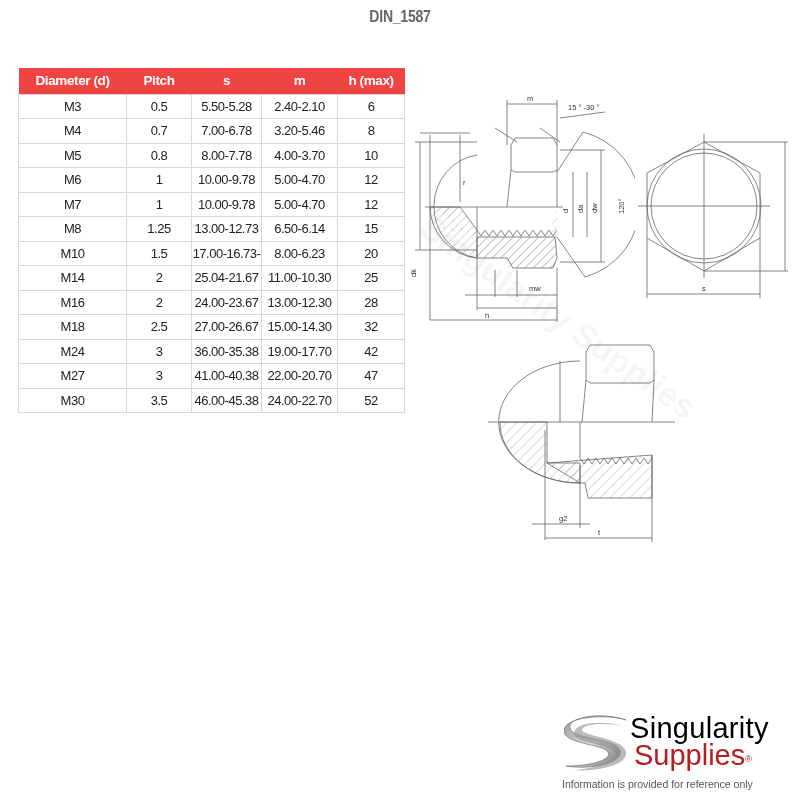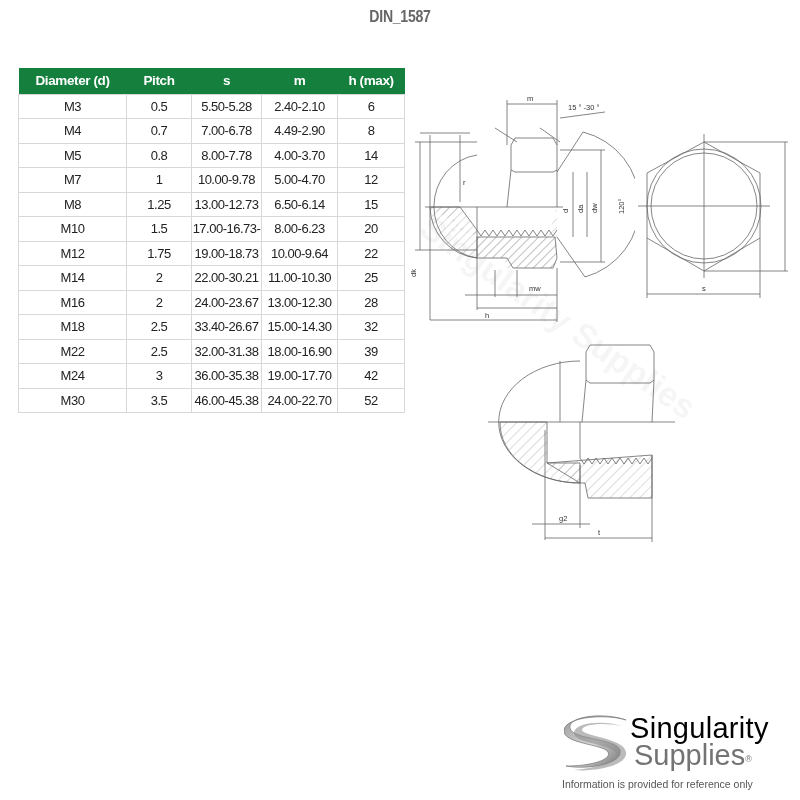--- a/index.html
+++ b/index.html
@@ -10,21 +10,21 @@
     position: absolute; top: 8px; left: 0; width: 800px; text-align: center;
     font-size: 16px; color: #666; font-weight: bold; letter-spacing: -0.3px;
     transform: scaleX(0.88);
   }
 
   .spec-table {
     position: absolute; left: 18px; top: 68px; width: 386px;
     border-collapse: collapse; table-layout: fixed;
   }
   .spec-table th {
-    background: #15803d; color: #fff; font-weight: bold; font-size: 13.5px;
+    background: #ef4444; color: #fff; font-weight: bold; font-size: 13.5px;
     height: 26px; text-align: center; padding: 0; letter-spacing: -0.4px;
   }
   .spec-table td {
     height: 24.5px; text-align: center; font-size: 13px; color: #222;
     border: 1px solid #d8d8d8; letter-spacing: -0.5px; padding: 0;
   }
   .spec-table col.c0 { width: 108px; }
   .spec-table col.c1 { width: 65px; }
   .spec-table col.c2 { width: 70px; }
   .spec-table col.c3 { width: 76px; }
@@ -40,21 +40,21 @@
     pointer-events: none;
   }
 
   .logo { position: absolute; left: 562px; top: 712px; width: 236px; height: 80px; }
   .logo-mark { position: absolute; left: 2px; top: 2px; }
   .logo-line1 {
     position: absolute; left: 68px; top: 0px; font-size: 29px; color: #000000;
     letter-spacing: 0.3px; line-height: 32px;
   }
   .logo-line2 {
-    position: absolute; left: 72px; top: 27px; font-size: 29px; color: #737373;
+    position: absolute; left: 72px; top: 27px; font-size: 29px; color: #b91c1c;
     line-height: 32px;
   }
   .logo-reg { font-size: 9px; vertical-align: top; position: relative; top: 4px; }
   .disclaimer {
     position: absolute; left: 0; top: 66px; width: 236px; font-size: 10.5px;
     color: #555; white-space: nowrap;
   }
 </style>
 </head>
 <body>
@@ -83,29 +83,36 @@
         <td>M3</td>
         <td>0.5</td>
         <td>5.50-5.28</td>
         <td>2.40-2.10</td>
         <td>6</td>
       </tr>
       <tr>
         <td>M4</td>
         <td>0.7</td>
         <td>7.00-6.78</td>
-        <td>4.49-2.90</td>
+        <td>3.20-5.46</td>
         <td>8</td>
       </tr>
       <tr>
         <td>M5</td>
         <td>0.8</td>
         <td>8.00-7.78</td>
         <td>4.00-3.70</td>
-        <td>14</td>
+        <td>10</td>
+      </tr>
+      <tr>
+        <td>M6</td>
+        <td>1</td>
+        <td>10.00-9.78</td>
+        <td>5.00-4.70</td>
+        <td>12</td>
       </tr>
       <tr>
         <td>M7</td>
         <td>1</td>
         <td>10.00-9.78</td>
         <td>5.00-4.70</td>
         <td>12</td>
       </tr>
       <tr>
         <td>M8</td>
@@ -115,60 +122,53 @@
         <td>15</td>
       </tr>
       <tr>
         <td>M10</td>
         <td>1.5</td>
         <td>17.00-16.73-</td>
         <td>8.00-6.23</td>
         <td>20</td>
       </tr>
       <tr>
-        <td>M12</td>
-        <td>1.75</td>
-        <td>19.00-18.73</td>
-        <td>10.00-9.64</td>
-        <td>22</td>
-      </tr>
-      <tr>
         <td>M14</td>
         <td>2</td>
-        <td>22.00-30.21</td>
+        <td>25.04-21.67</td>
         <td>11.00-10.30</td>
         <td>25</td>
       </tr>
       <tr>
         <td>M16</td>
         <td>2</td>
         <td>24.00-23.67</td>
         <td>13.00-12.30</td>
         <td>28</td>
       </tr>
       <tr>
         <td>M18</td>
         <td>2.5</td>
-        <td>33.40-26.67</td>
+        <td>27.00-26.67</td>
         <td>15.00-14.30</td>
         <td>32</td>
-      </tr>
-      <tr>
-        <td>M22</td>
-        <td>2.5</td>
-        <td>32.00-31.38</td>
-        <td>18.00-16.90</td>
-        <td>39</td>
       </tr>
       <tr>
         <td>M24</td>
         <td>3</td>
         <td>36.00-35.38</td>
         <td>19.00-17.70</td>
         <td>42</td>
+      </tr>
+      <tr>
+        <td>M27</td>
+        <td>3</td>
+        <td>41.00-40.38</td>
+        <td>22.00-20.70</td>
+        <td>47</td>
       </tr>
       <tr>
         <td>M30</td>
         <td>3.5</td>
         <td>46.00-45.38</td>
         <td>24.00-22.70</td>
         <td>52</td>
       </tr>
     </tbody>
 </table>

